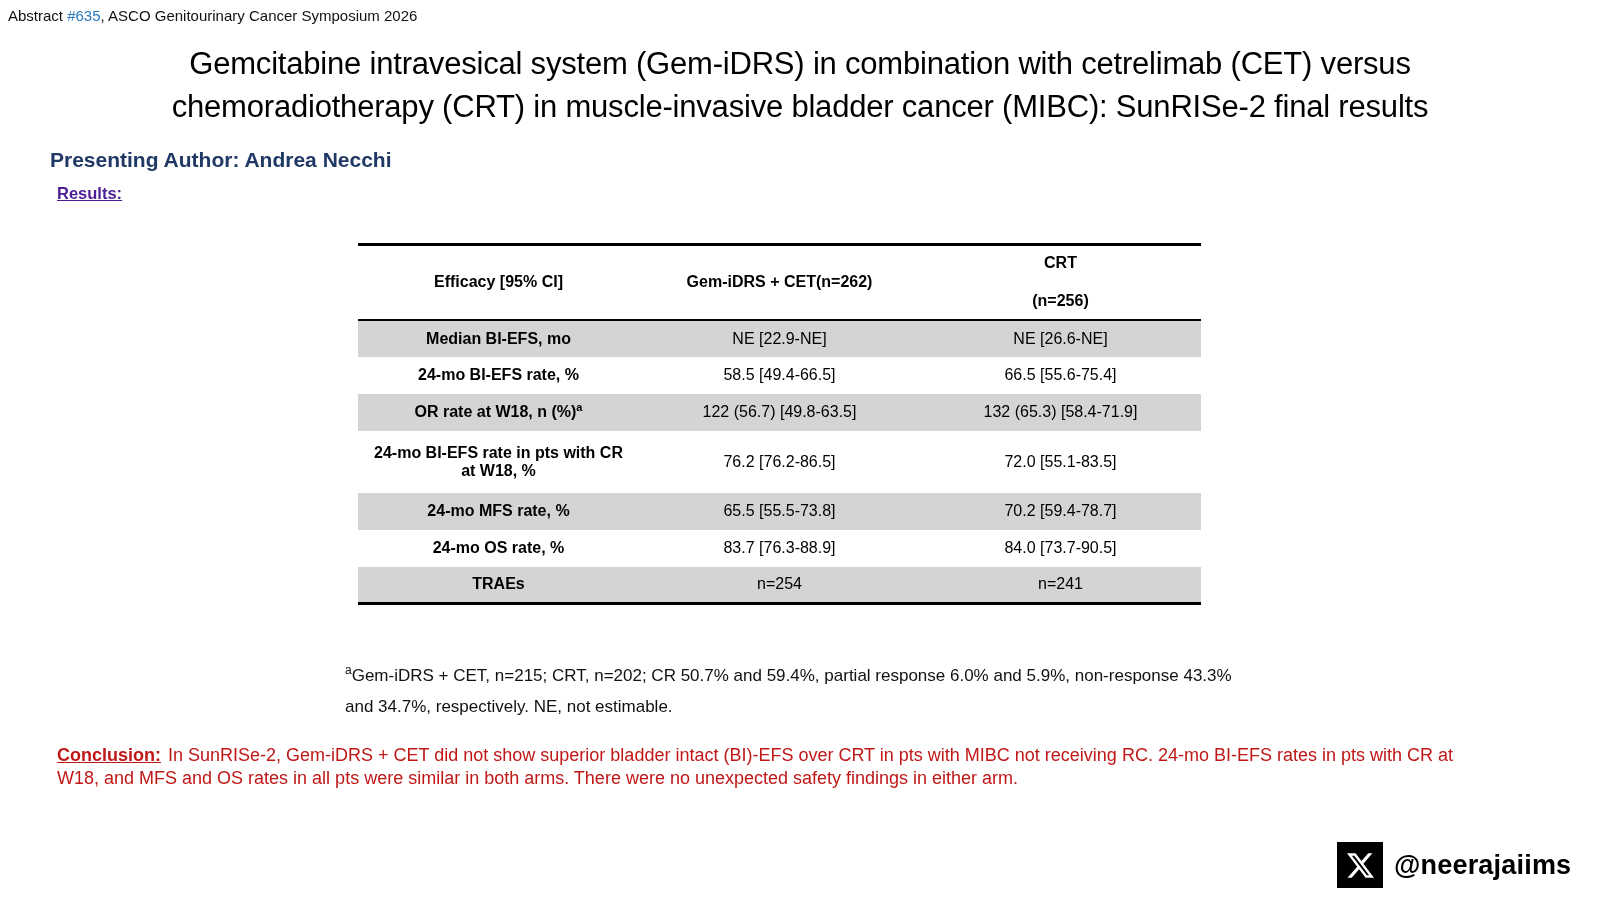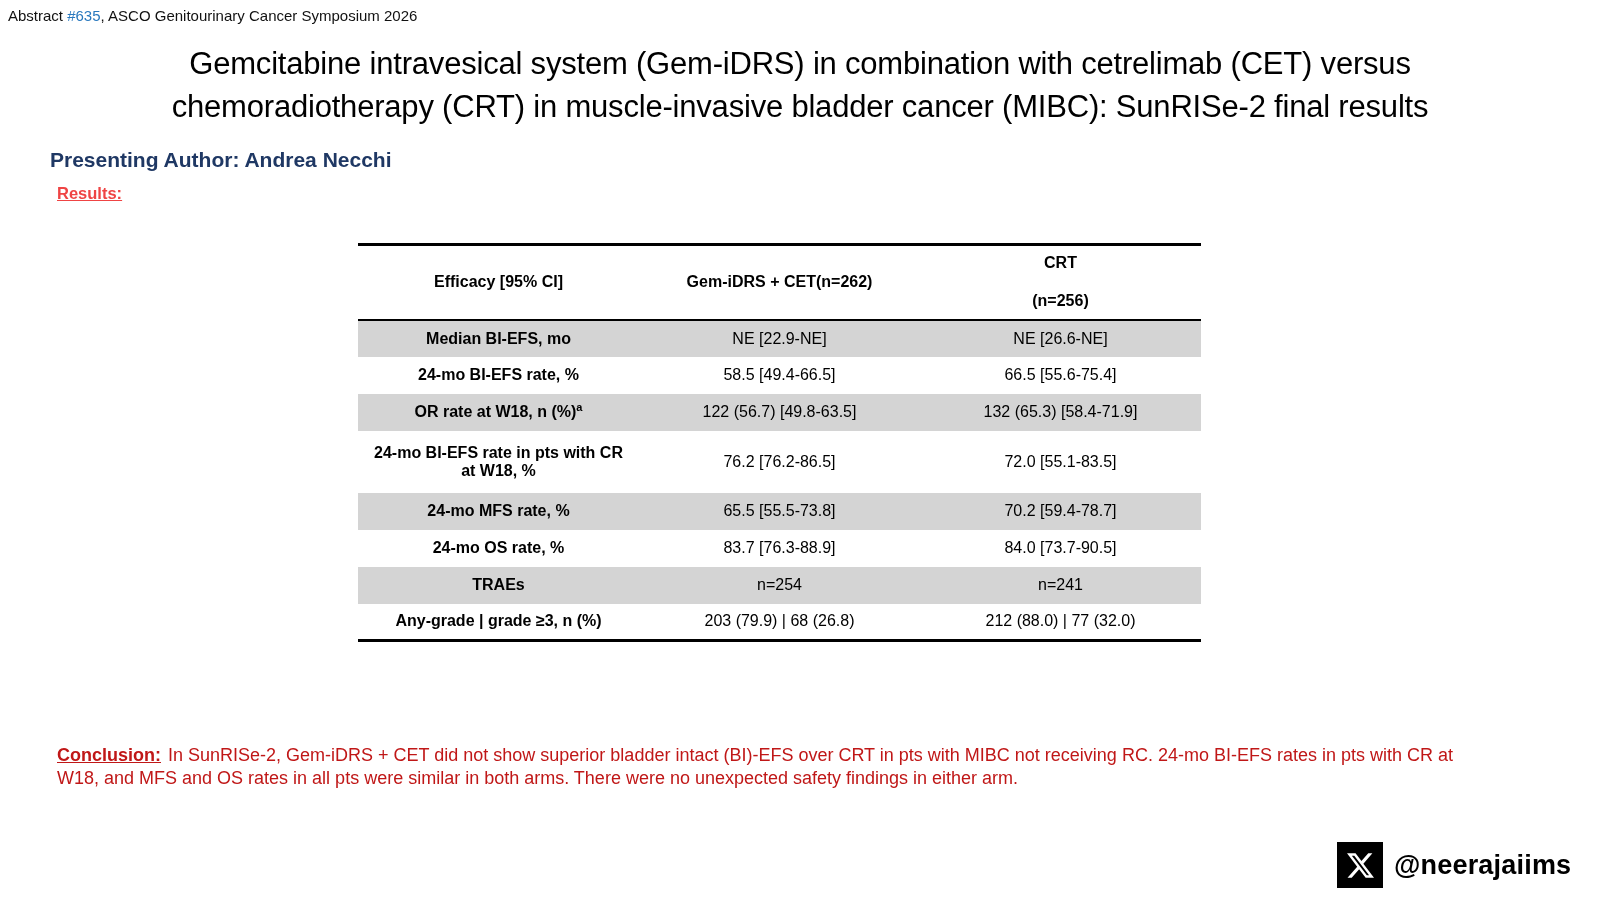--- a/index.html
+++ b/index.html
@@ -38,21 +38,21 @@
   }
   .author{
     position:absolute;left:50px;top:148px;
     font-size:21px;font-weight:700;
     color:var(--author-navy);
   }
   .results-label{
     position:absolute;left:57px;top:184px;
     font-size:16.5px;font-weight:700;
     text-decoration:underline;
-    color:#ef4444;
+    color:#4c1d95;
   }
   table.efficacy{
     position:absolute;left:358px;top:243px;
     width:843px;
     table-layout:fixed;
     border-collapse:collapse;
     border-top:3px solid #000;
     border-bottom:3px solid #000;
     font-size:16px;
     text-align:center;
@@ -179,28 +179,26 @@
       <tr>
         <td class="rowlabel"><span>24-mo OS rate, %</span></td>
         <td>83.7 [76.3-88.9]</td>
         <td>84.0 [73.7-90.5]</td>
       </tr>
       <tr>
         <td class="rowlabel"><span>TRAEs</span></td>
         <td>n=254</td>
         <td>n=241</td>
       </tr>
-      <tr>
-        <td class="rowlabel"><span>Any-grade | grade ≥3, n (%)</span></td>
-        <td>203 (79.9) | 68 (26.8)</td>
-        <td>212 (88.0) | 77 (32.0)</td>
-      </tr>
     </tbody>
   </table>
 
+  <div class="footnote">
+    <sup>a</sup><span>Gem-iDRS + CET, n=215; CRT, n=202; CR 50.7% and 59.4%, partial response 6.0% and 5.9%, non-response 43.3% and 34.7%, respectively. NE, not estimable.</span>
+  </div>
 
   <div class="conclusion">
     <span class="concl-label">Conclusion:</span><span> In SunRISe-2, Gem-iDRS + CET did not show superior bladder intact (BI)-EFS over CRT in pts with MIBC not receiving RC. 24-mo BI-EFS rates in pts with CR at W18, and MFS and OS rates in all pts were similar in both arms. There were no unexpected safety findings in either arm.</span>
   </div>
 
   <div class="social">
     <span class="x-badge">
       <svg viewBox="0 0 24 24" width="27" height="27" aria-hidden="true">
         <path fill="#ffffff" d="M18.901 1.153h3.68l-8.04 9.19L24 22.846h-7.406l-5.8-7.584-6.638 7.584H.474l8.6-9.83L0 1.154h7.594l5.243 6.932 6.064-6.933Zm-1.293 19.494h2.039L6.486 3.24H4.298l13.31 17.407Z"></path>
       </svg>

